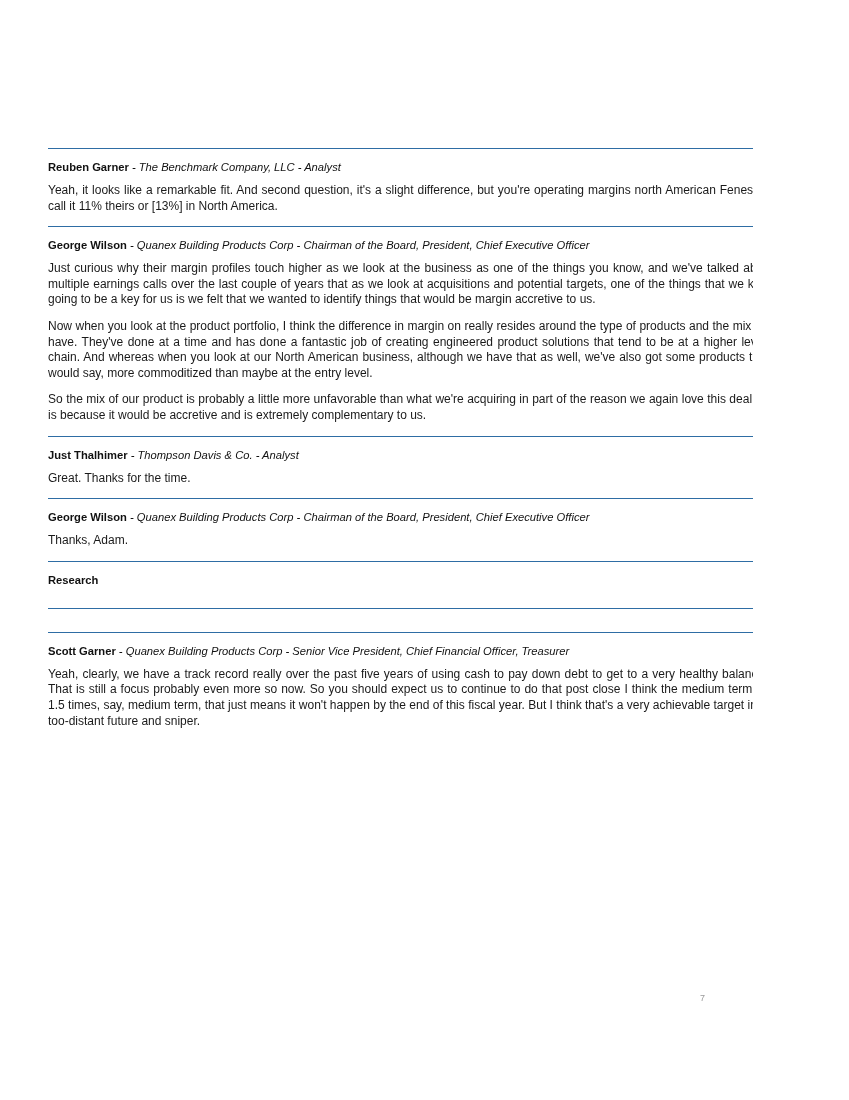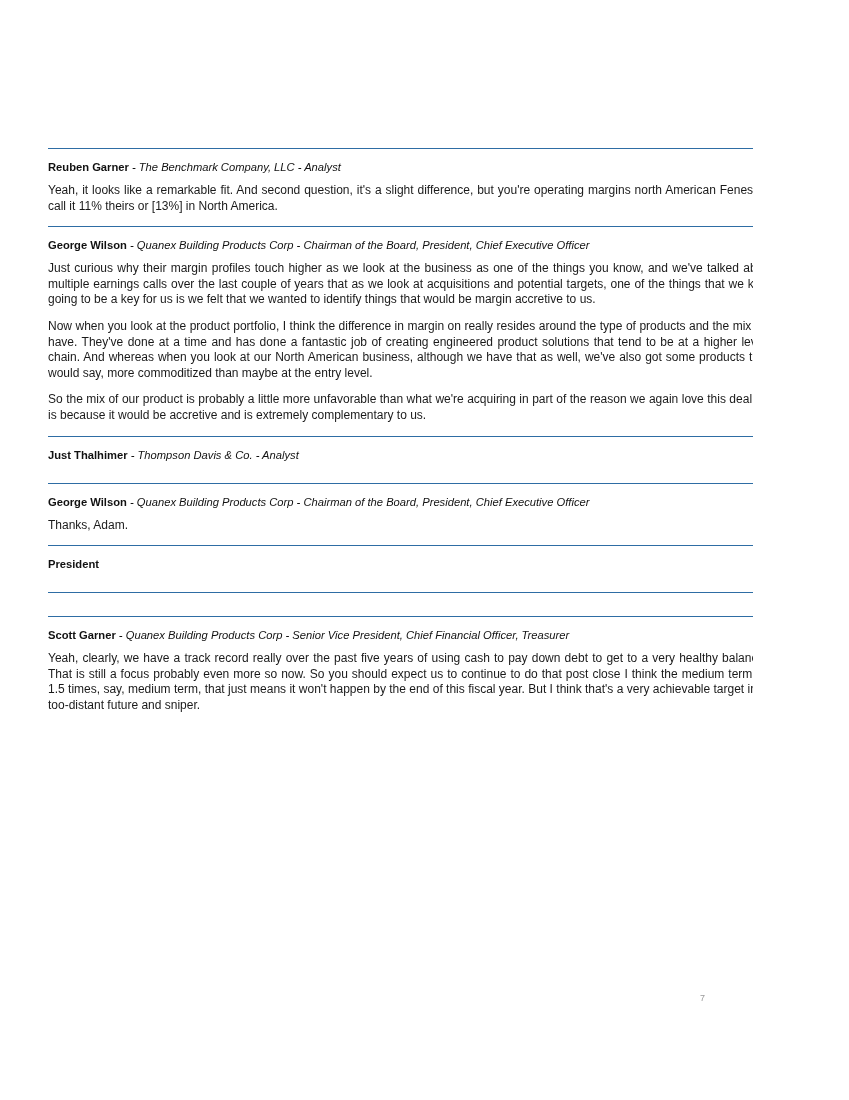--- a/index.html
+++ b/index.html
@@ -88,31 +88,32 @@
     <div class="block">
       <p class="speaker-line"><span class="speaker-name">George Wilson</span><span class="speaker-title"> - Quanex Building Products Corp - Chairman of the Board, President, Chief Executive Officer</span></p>
       <p class="para">Just curious why their margin profiles touch higher as we look at the business as one of the things you know, and we've talked about over multiple earnings calls over the last couple of years that as we look at acquisitions and potential targets, one of the things that we knew was going to be a key for us is we felt that we wanted to identify things that would be margin accretive to us.</p>
       <p class="para">Now when you look at the product portfolio, I think the difference in margin on really resides around the type of products and the mix that they have. They've done at a time and has done a fantastic job of creating engineered product solutions that tend to be at a higher level in the chain. And whereas when you look at our North American business, although we have that as well, we've also got some products that are, I would say, more commoditized than maybe at the entry level.</p>
       <p class="para">So the mix of our product is probably a little more unfavorable than what we're acquiring in part of the reason we again love this deal so much is because it would be accretive and is extremely complementary to us.</p>
     </div>
 
     <div class="rule"></div>
     <div class="block">
       <p class="speaker-line"><span class="speaker-name">Just Thalhimer</span><span class="speaker-title"> - Thompson Davis &amp; Co. - Analyst</span></p>
+      <p class="para">Great. Thanks for the time.</p>
     </div>
 
     <div class="rule"></div>
     <div class="block">
       <p class="speaker-line"><span class="speaker-name">George Wilson</span><span class="speaker-title"> - Quanex Building Products Corp - Chairman of the Board, President, Chief Executive Officer</span></p>
       <p class="para">Thanks, Adam.</p>
     </div>
 
     <div class="rule"></div>
     <div class="block">
-      <p class="speaker-line"><span class="speaker-name">President</span><span class="speaker-title"></span></p>
+      <p class="speaker-line"><span class="speaker-name">Research</span><span class="speaker-title"></span></p>
     </div>
 
     <div class="rule"></div>
     <div class="block">
     </div>
 
     <div class="rule"></div>
     <div class="block">
       <p class="speaker-line"><span class="speaker-name">Scott Garner</span><span class="speaker-title"> - Quanex Building Products Corp - Senior Vice President, Chief Financial Officer, Treasurer</span></p>
       <p class="para">Yeah, clearly, we have a track record really over the past five years of using cash to pay down debt to get to a very healthy balance sheet. That is still a focus probably even more so now. So you should expect us to continue to do that post close I think the medium term target of 1.5 times, say, medium term, that just means it won't happen by the end of this fiscal year. But I think that's a very achievable target in the not-too-distant future and sniper.</p>

